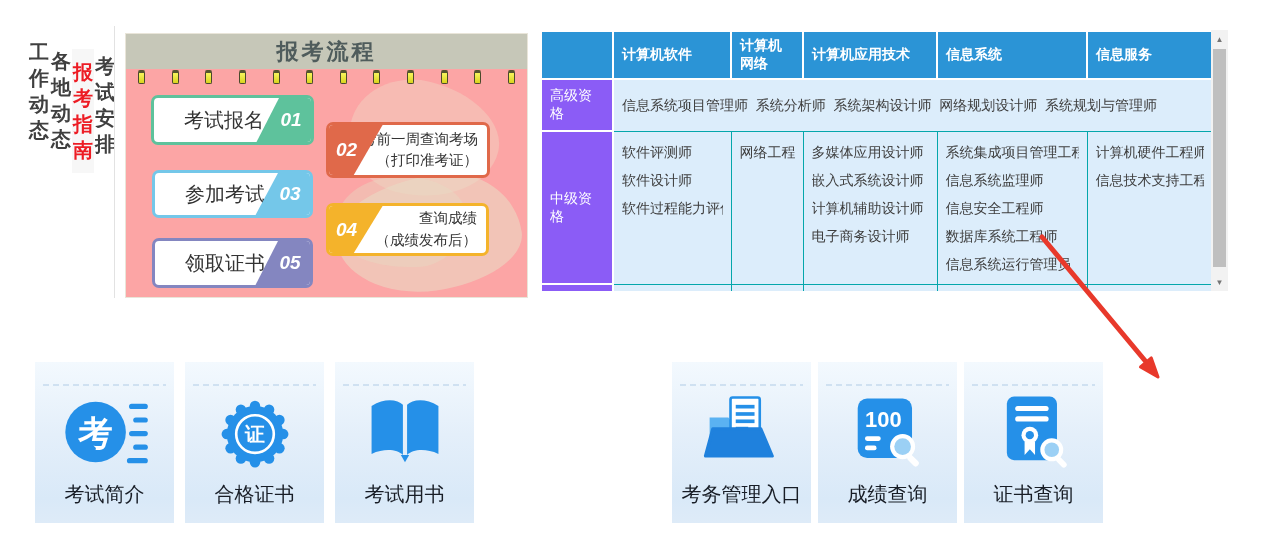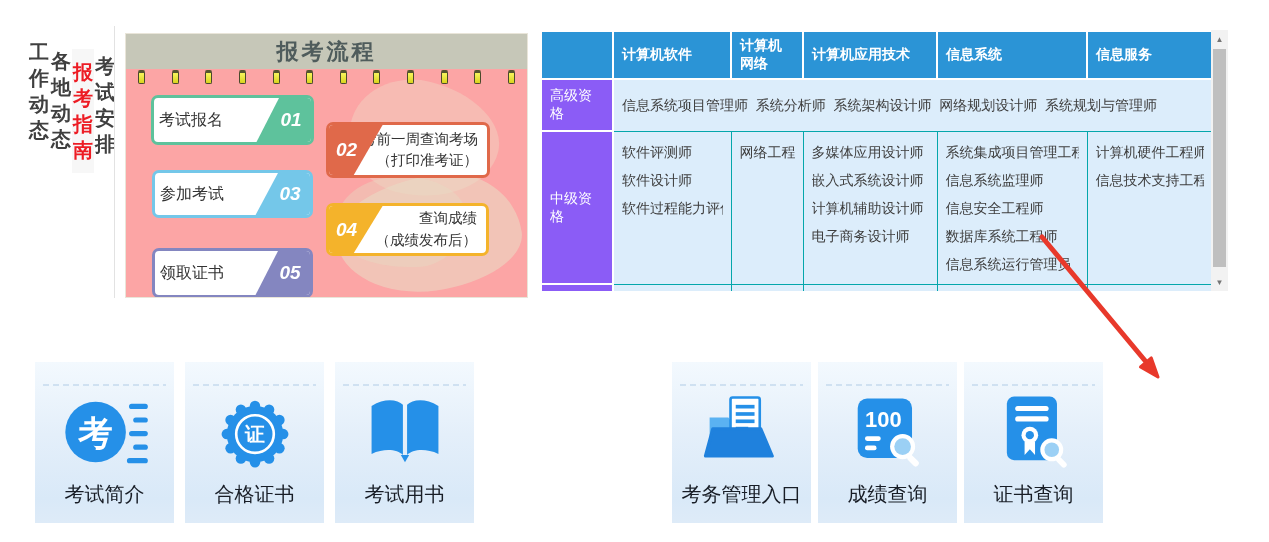--- a/index.html
+++ b/index.html
@@ -30,22 +30,22 @@
          border-radius:50% 50% 40% 60%/55% 45% 60% 40%; }
   .pins { position:absolute; left:12px; right:12px; top:36px; display:flex; justify-content:space-between; }
   .pin { width:7px; height:14px; background:linear-gradient(180deg,#f4f055 15%,#d9d41e);
          border:1px solid #4a4a2a; border-top:3px solid #55552f; border-radius:2px; }
   .step { position:absolute; background:#fff; border:3px solid; border-radius:7px;
           display:flex; align-items:center; overflow:hidden; }
   .s1 { left:25px;  top:61px;  width:163px; height:50px; }
   .s2 { left:200px; top:88px;  width:164px; height:56px; }
   .s3 { left:26px;  top:136px; width:161px; height:48px; }
   .s4 { left:200px; top:169px; width:163px; height:53px; }
-  .s5 { left:26px;  top:214px; width:161px; height:50px; }
-  .step-label { padding-left:5px; font-size:16px; color:#333; }
+  .s5 { left:26px;  top:204px; width:161px; height:50px; }
+  .step-label { padding-left:30px; font-size:20px; color:#333; }
   .step-num { color:#fff; font-style:italic; font-weight:bold; font-size:19px; }
   .wedge-right { position:absolute; right:-1px; top:-1px; bottom:-1px; width:56px;
                  clip-path:polygon(42% 0,100% 0,100% 100%,0 100%);
                  display:flex; align-items:center; justify-content:center; }
   .wedge-right .step-num { margin-left:14px; }
   .wedge-left { position:absolute; left:-1px; top:-1px; bottom:-1px; width:60px;
                 clip-path:polygon(0 0,92% 0,42% 100%,0 100%);
                 display:flex; align-items:center; }
   .wedge-left .step-num { margin-left:8px; }
   .step-text { margin-left:auto; text-align:right; padding-right:9px; font-size:14.5px;

